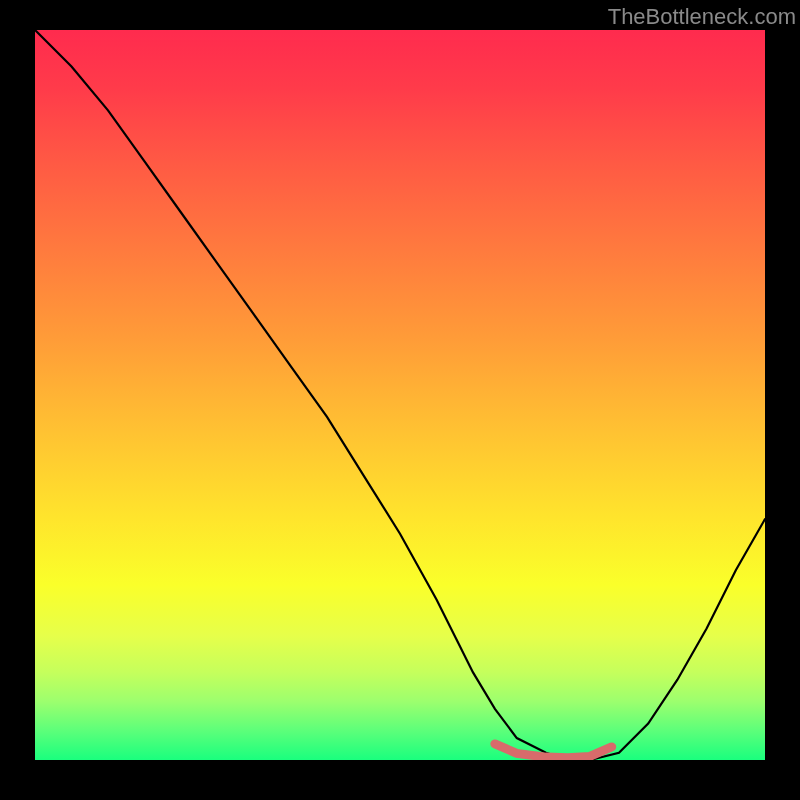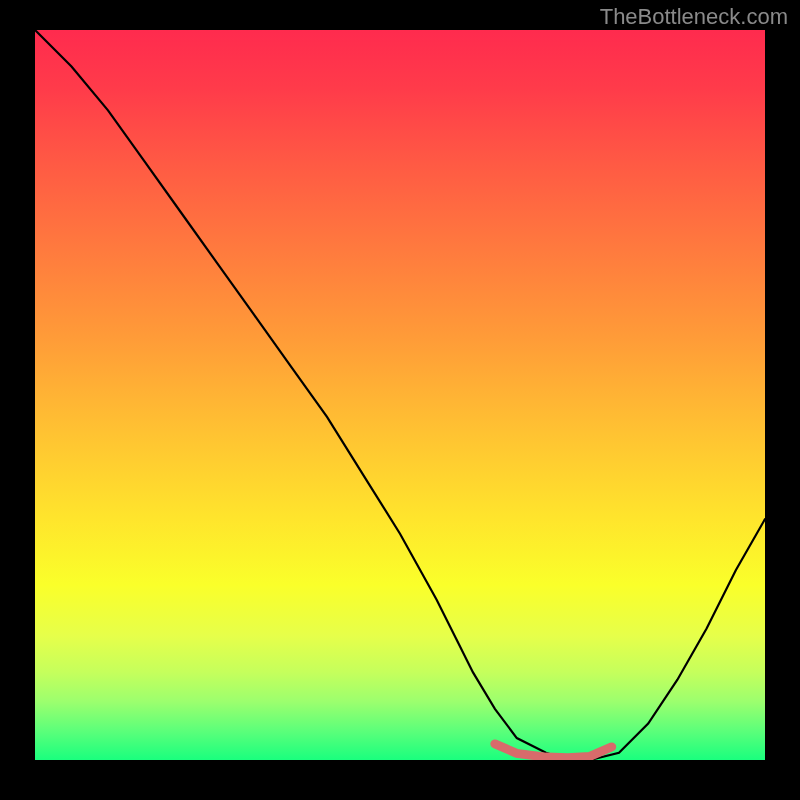--- a/index.html
+++ b/index.html
@@ -7,21 +7,21 @@
     padding: 0;
     width: 800px;
     height: 800px;
     background: #000;
     position: relative;
     font-family: Arial, sans-serif;
   }
   .watermark {
     position: absolute;
     top: 4px;
-    right: 12px;
+    right: 4px;
     color: #8a8a8a;
     font-size: 22px;
     font-weight: 500;
     z-index: 10;
   }
   .plot-area {
     position: absolute;
     left: 35px;
     top: 30px;
     width: 730px;

